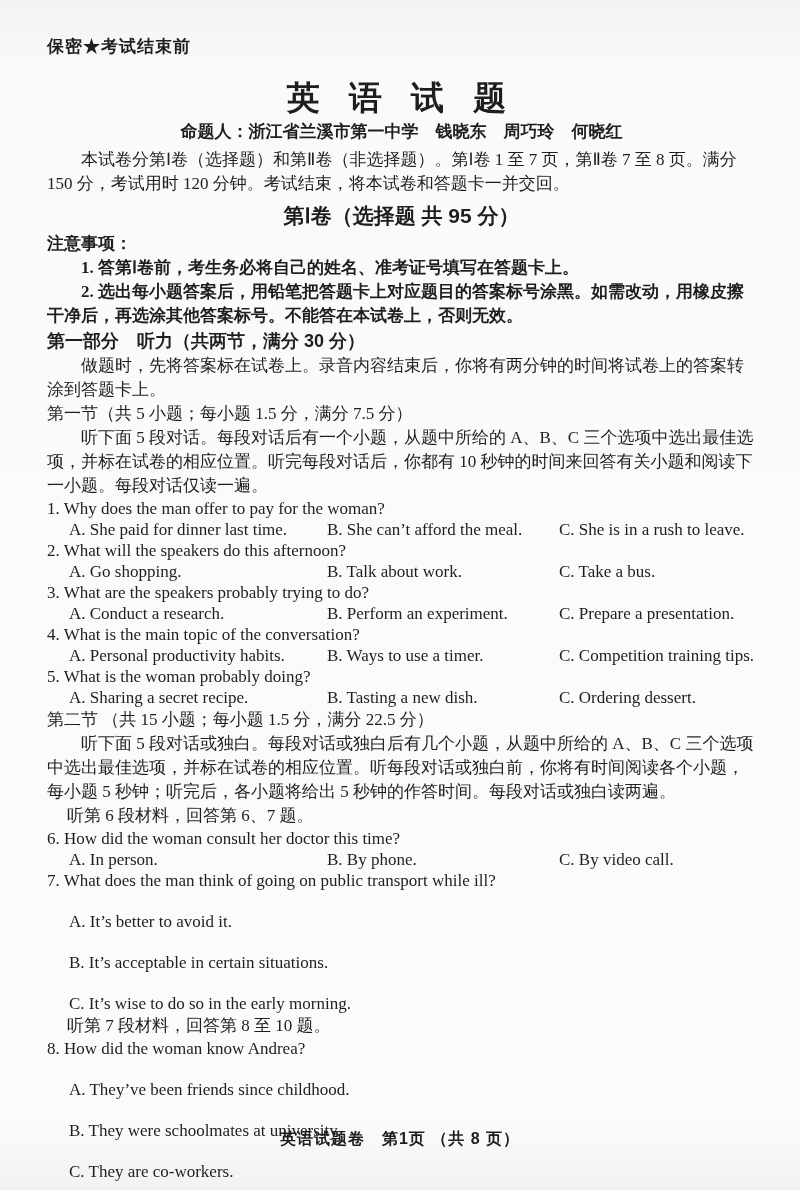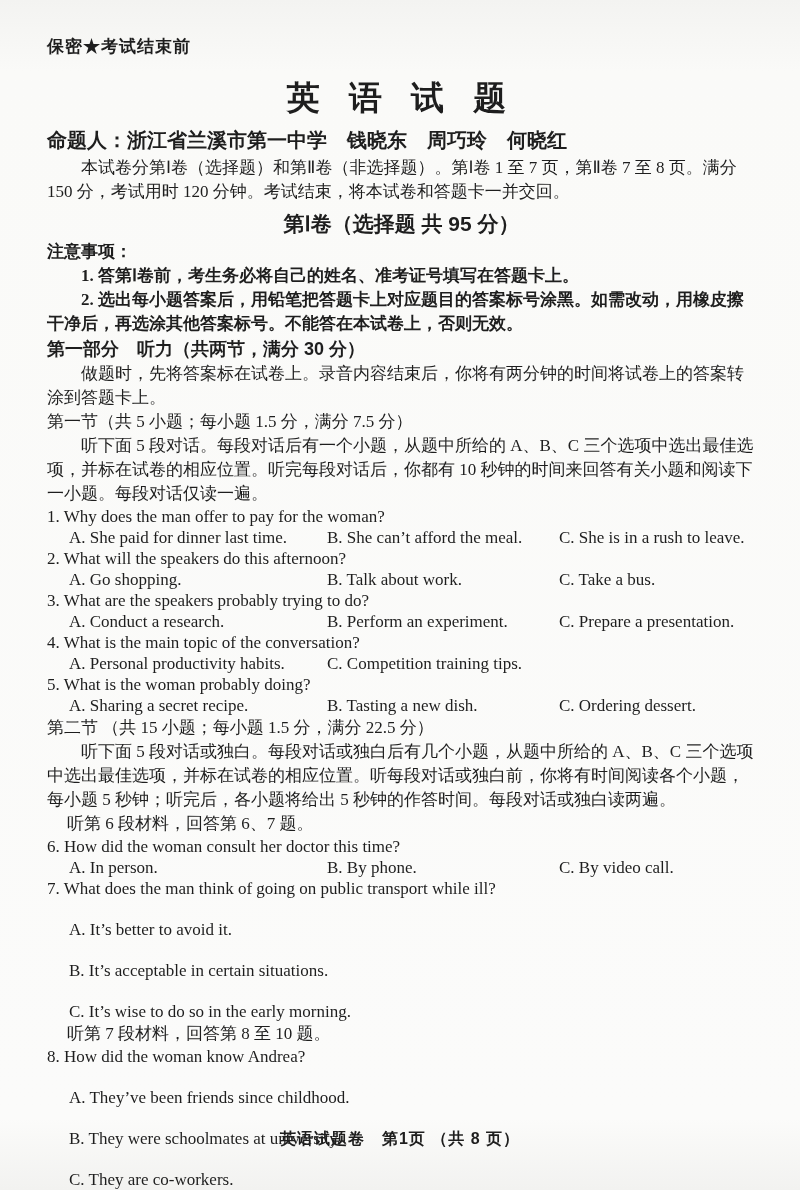--- a/index.html
+++ b/index.html
@@ -24,24 +24,23 @@
     letter-spacing: 1px;
   }
   .title {
     margin: 18px 0 0;
     text-align: center;
     font-family: "Liberation Sans", sans-serif;
     font-size: 33px; font-weight: bold; line-height: 44px;
     letter-spacing: 10px;
   }
   .setters {
-    margin-top: 8px;
-    text-align: left;
+    text-align: center;
     font-family: "Liberation Serif", serif;
-    font-size: 20px; font-weight: bold; line-height: 24px;
+    font-size: 17px; font-weight: bold; line-height: 24px;
   }
   .para { margin: 0; text-indent: 2em; }
   .intro { margin-top: 4px; }
   .volume-heading {
     margin: 6px 0 2px;
     text-align: center;
     font-family: "Liberation Sans", sans-serif;
     font-size: 21px; font-weight: bold; line-height: 28px;
   }
   .notes-title {
@@ -126,20 +125,21 @@
       <span>A. Conduct a research.</span>
       <span>B. Perform an experiment.</span>
       <span>C. Prepare a presentation.</span>
     </div>
   </div>
 
   <div class="question">
     <div class="stem en">4. What is the main topic of the conversation?</div>
     <div class="opt-row en">
       <span>A. Personal productivity habits.</span>
+      <span>B. Ways to use a timer.</span>
       <span>C. Competition training tips.</span>
     </div>
   </div>
 
   <div class="question">
     <div class="stem en">5. What is the woman probably doing?</div>
     <div class="opt-row en">
       <span>A. Sharing a secret recipe.</span>
       <span>B. Tasting a new dish.</span>
       <span>C. Ordering dessert.</span>

